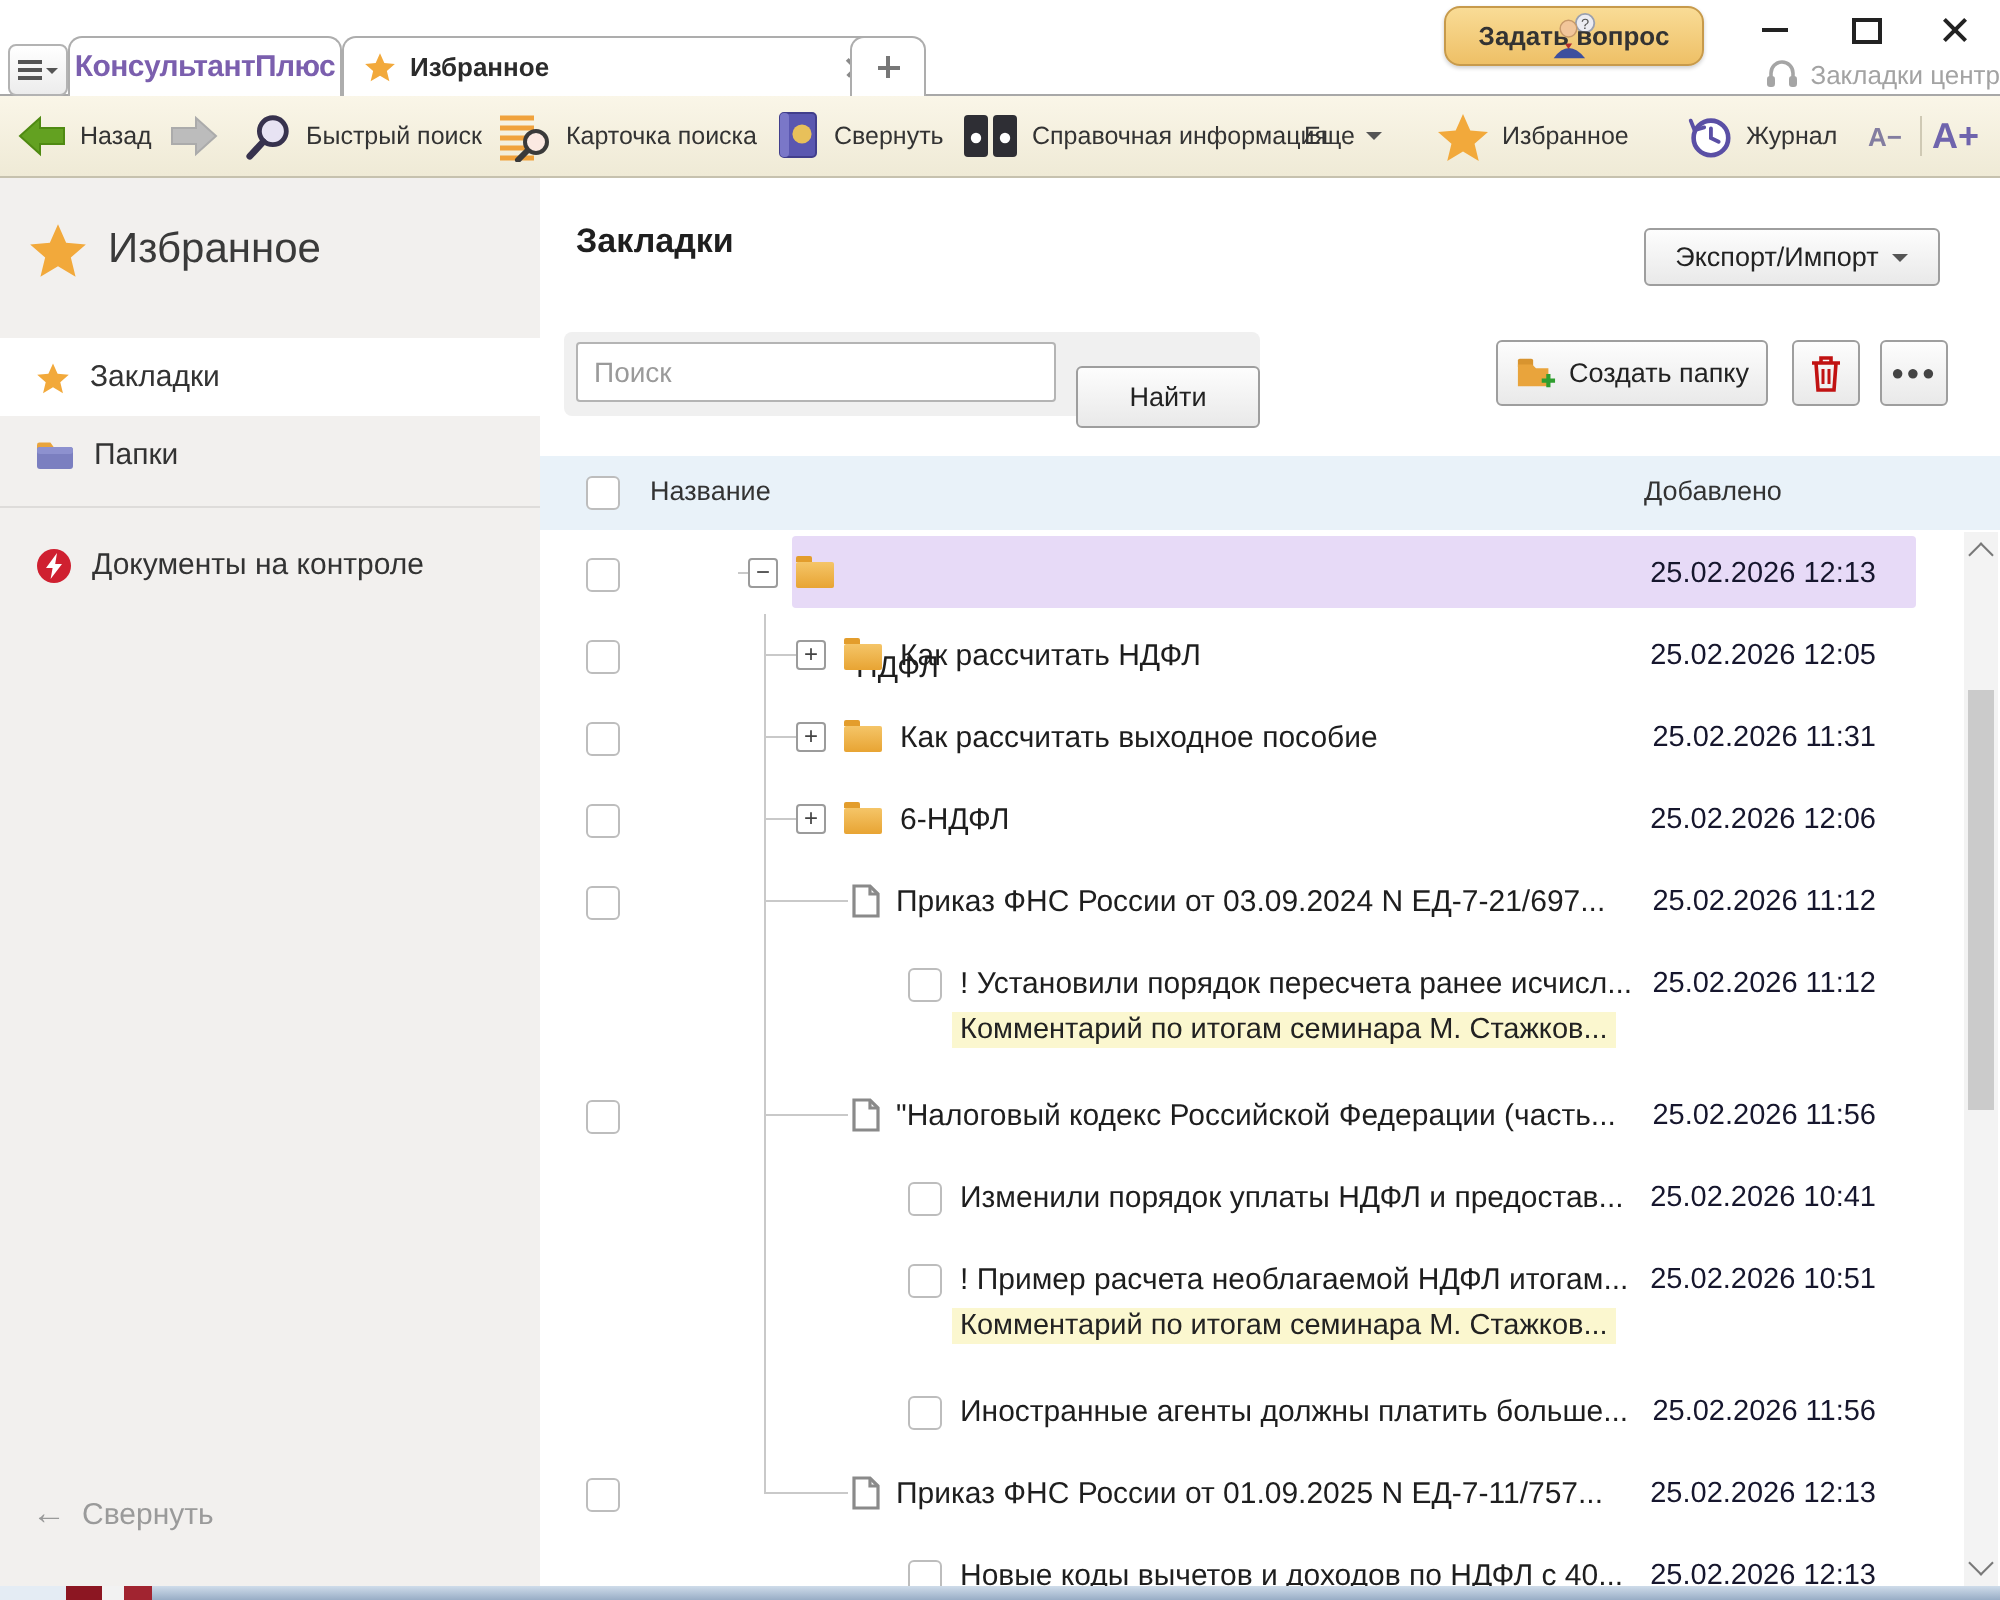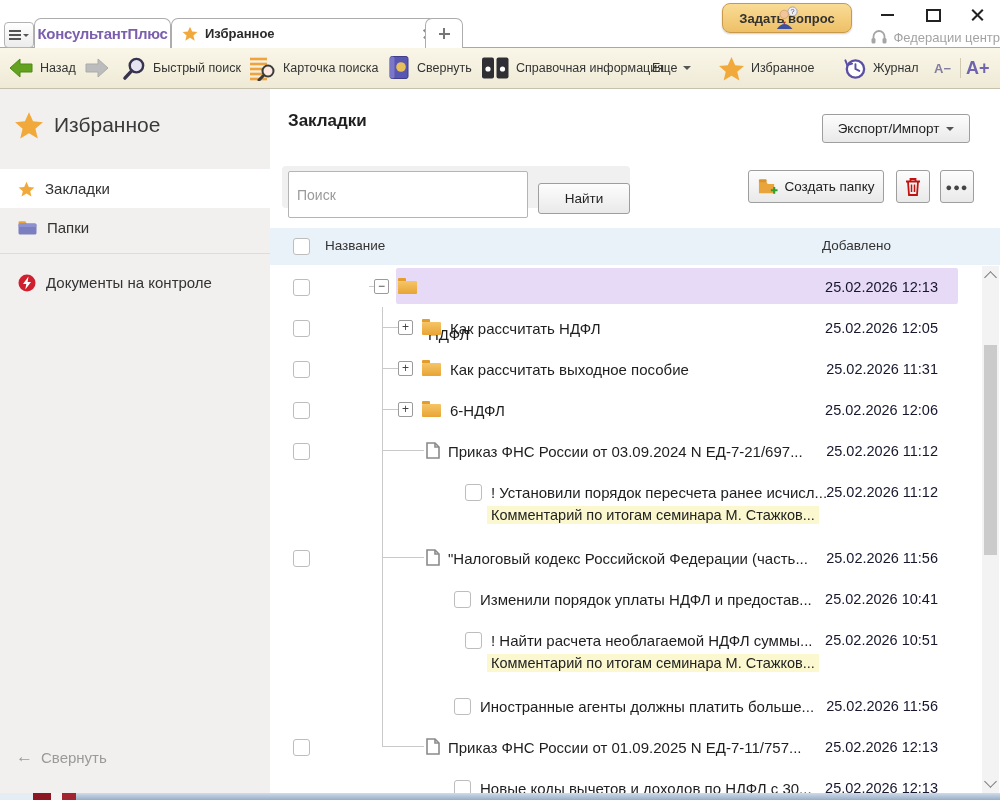--- a/index.html
+++ b/index.html
@@ -58,38 +58,38 @@
   .sb-div{position:absolute;left:0;top:164px;width:270px;height:1px;background:#dedcda;}
   .sb-collapse{position:absolute;left:16px;bottom:26px;display:flex;align-items:center;gap:8px;color:#9a9a9a;font-size:15px;cursor:pointer;}
   .sb-collapse .ar{font-size:17px;}
   
   .main{position:absolute;left:270px;top:89px;width:730px;height:704px;background:#fff;overflow:hidden;}
   .pg-title{position:absolute;left:18px;top:22px;font-size:17px;font-weight:bold;color:#1f1f1f;}
   .btn{background:linear-gradient(#fdfdfd,#e9e9e9);border:1px solid #9e9e9e;border-radius:3px;
     display:flex;align-items:center;justify-content:center;gap:7px;font-size:13.5px;color:#222;cursor:pointer;box-sizing:border-box;}
   .exp-btn{position:absolute;left:552px;top:25px;width:148px;height:29px;}
   .search-panel{position:absolute;left:12px;top:77px;width:348px;height:42px;background:#f0f0f0;border-radius:4px;}
-  .search-input{position:absolute;left:18px;top:82px;width:240px;height:47px;border:1px solid #b4b4b4;border-radius:2px;
+  .search-input{position:absolute;left:18px;top:82px;width:240px;height:30px;border:1px solid #b4b4b4;border-radius:2px;
     font-size:14px;padding:0 8px;box-sizing:border-box;font-family:"Liberation Sans",sans-serif;color:#333;}
   .search-input::placeholder{color:#9a9a9a;}
   .find-btn{position:absolute;left:268px;top:94px;width:92px;height:31px;}
   .create-btn{position:absolute;left:478px;top:81px;width:136px;height:33px;}
   .trash-btn{position:absolute;left:626px;top:81px;width:34px;height:33px;}
   .dots-btn{position:absolute;left:670px;top:81px;width:34px;height:33px;font-size:11px;letter-spacing:1px;color:#444;}
   
   .thead{position:absolute;left:0;top:139px;width:730px;height:37px;background:#e9f2f9;}
   .thead .cname{position:absolute;left:55px;top:10px;font-size:13.5px;color:#333;}
   .thead .cadded{position:absolute;left:552px;top:10px;font-size:13.5px;color:#333;}
   .cb{position:absolute;width:15px;height:15px;border:1px solid #bdbdbd;border-radius:3px;background:#fff;cursor:pointer;}
   .thead .cb{left:23px;top:10px;}
   
   .list{position:absolute;left:0;top:177px;width:688px;}
   .treeline{position:absolute;left:112px;top:41px;width:1px;height:439px;background:#c9c9c9;}
   .row{position:relative;height:41px;}
-  .row.dbl{height:66px;margin-left:11px;}
+  .row.dbl{height:66px;}
   .row .cb.colcb{left:23px;top:50%;margin-top:-8px;}
   .row::before{content:"";position:absolute;top:20px;height:1px;background:#c9c9c9;}
   .row.lvl1::before{left:99px;width:7px;}
   .row.lvl2::before{left:112px;width:18px;}
   .row.doc::before{left:112px;width:42px;}
   .row.bm::before{display:none;}
   .hl{position:absolute;left:126px;right:0px;top:2px;bottom:3px;background:#e7daf7;border-radius:2px;}
   .exp{position:absolute;top:50%;margin-top:-8px;width:13px;height:13px;border:1px solid #9b9b9b;border-radius:2px;
     background:#fff;font-size:12px;line-height:12px;text-align:center;color:#444;cursor:pointer;}
   .lvl1 .exp{left:104px;} .lvl2 .exp{left:128px;}
@@ -145,21 +145,21 @@
     <i class="x1"></i>
     <i class="x2"></i>
   </div>
 
 <div class="service">
   <svg width="18" height="15" viewBox="0 0 18 15">
     <path d="M3.5 9 V6.5 a5.5 5.5 0 0 1 11 0 V9" fill="none" stroke="#a5a5a5" stroke-width="1.8"></path>
     <rect x="1.5" y="8" width="4" height="5.5" rx="1.6" fill="#a5a5a5"></rect>
     <rect x="12.5" y="8" width="4" height="5.5" rx="1.6" fill="#a5a5a5"></rect>
   </svg>
-  <span>Федерации центр</span>
+  <span>Закладки центр</span>
 </div>
 
 <div class="tabline"></div>
 
 <div class="menu-btn">
   <span class="bars">
       <i></i>
       <i></i>
       <i></i>
     </span>
@@ -406,21 +406,21 @@
     </div>
 
     <div class="row bm">
       <span class="cb"></span>
       <span class="lbl">Изменили порядок уплаты НДФЛ и предостав...</span>
       <span class="date">25.02.2026 10:41</span>
     </div>
 
     <div class="row bm dbl">
       <span class="cb"></span>
-      <span class="lbl">! Найти расчета необлагаемой НДФЛ суммы...</span>
+      <span class="lbl">! Пример расчета необлагаемой НДФЛ итогам...</span>
       <span class="date">25.02.2026 10:51</span>
       <span class="note">Комментарий по итогам семинара М. Стажков...</span>
     </div>
 
     <div class="row bm">
       <span class="cb"></span>
       <span class="lbl">Иностранные агенты должны платить больше...</span>
       <span class="date">25.02.2026 11:56</span>
     </div>
 
@@ -431,21 +431,21 @@
             <path d="M1 1 h8 l4 4 v11 h-12 z" fill="#fff" stroke="#8a8a8a" stroke-width="1.6"></path>
             <path d="M9 1 v4 h4" fill="none" stroke="#8a8a8a" stroke-width="1.6"></path>
           </svg>
       </span>
       <span class="lbl">Приказ ФНС России от 01.09.2025 N ЕД-7-11/757...</span>
       <span class="date">25.02.2026 12:13</span>
     </div>
 
     <div class="row bm">
       <span class="cb"></span>
-      <span class="lbl">Новые коды вычетов и доходов по НДФЛ с 30...</span>
+      <span class="lbl">Новые коды вычетов и доходов по НДФЛ с 40...</span>
       <span class="date">25.02.2026 12:13</span>
     </div>
   </div>
 
   <div class="sbar">
     <span class="sb-arrow up"></span>
     <span class="sb-thumb"></span>
     <span class="sb-arrow down"></span>
   </div>
 </div>

